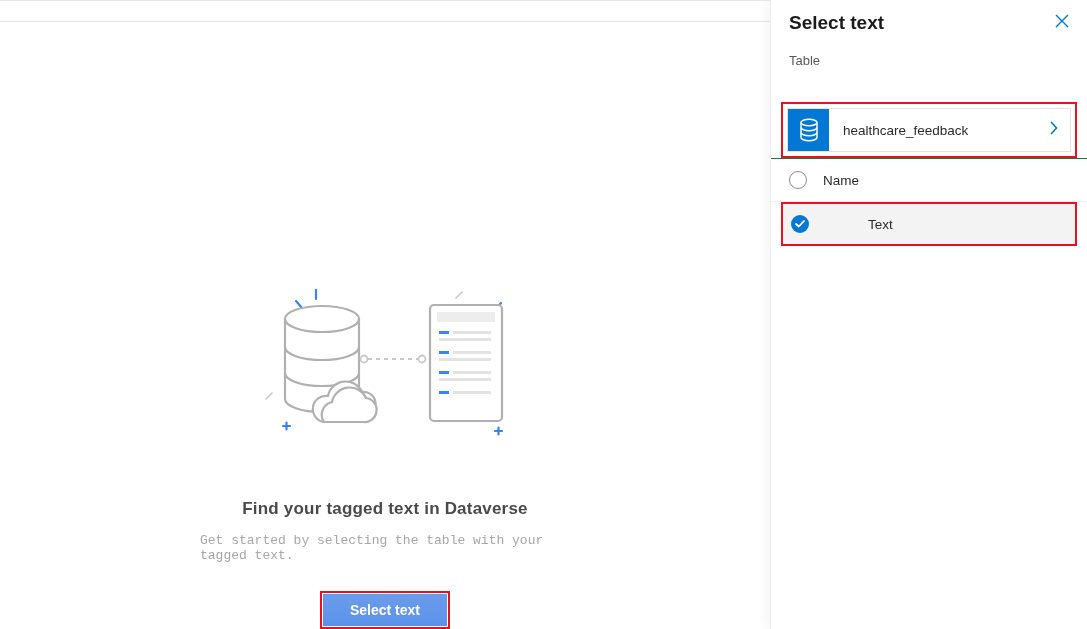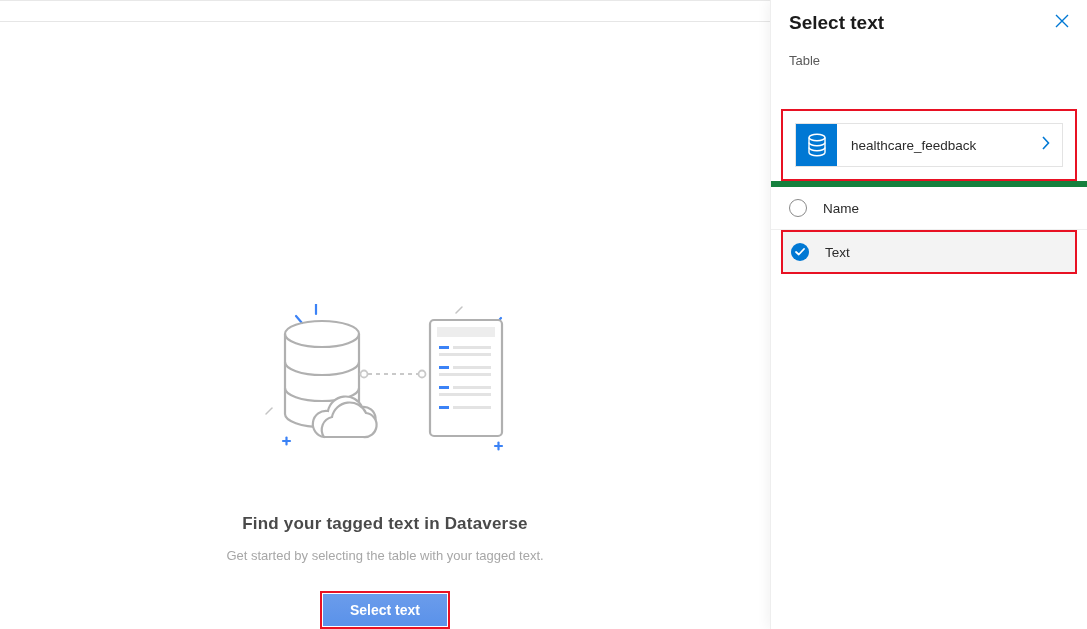--- a/index.html
+++ b/index.html
@@ -58,20 +58,21 @@
       font-size: 17px;
       color: #4a4a4a;
       font-weight: 600;
       margin-top: 50px;
       letter-spacing: 0.2px;
     }
     .find-subtitle {
       font-size: 13px;
       color: #a7a7a7;
       margin-top: 14px;
+      font-family: Liberation Mono, monospace;
     }
     .select-text-button-wrap {
       margin-top: 28px;
       border: 2px solid #e81123;
       padding: 1px;
     }
     .select-text-button {
       background: #4f8ff0;
       background: linear-gradient(#6b9ceb, #5a92ea);
       color: #ffffff;
@@ -108,23 +109,23 @@
       cursor: pointer;
       padding: 4px;
       line-height: 1;
     }
     .section-label {
       font-size: 13px;
       color: #5a5a5a;
       padding: 4px 18px 26px 18px;
     }
     .table-row-wrap {
-      margin: 15px 10px 0 10px;
+      margin: 8px 10px 0 10px;
       border: 2px solid #e81123;
-      padding: 12px;
+      padding: 4px;
     }
     .table-row {
       display: flex;
       align-items: center;
       height: 44px;
       background: #ffffff;
       border: 1px solid #e3e3e3;
       cursor: pointer;
     }
     .table-icon-box {
@@ -153,30 +154,31 @@
       padding: 26px 18px 4px 18px;
     }
     .column-item {
       display: flex;
       align-items: center;
       padding: 12px 18px;
       border-bottom: 1px solid #efefef;
       cursor: pointer;
     }
     .column-item.first {
-      border-top: 6px solid #15803d;
+      border-top: 1px solid #15803d;
     }
     .column-item-selected-wrap {
       margin: 0 10px;
       border: 2px solid #e81123;
       background: #f3f3f3;
     }
     .column-item-selected-wrap .column-item {
       border-bottom: none;
       padding: 11px 8px;
+      gap: 43px;
     }
     .radio-outline {
       width: 18px;
       height: 18px;
       border: 1.5px solid #8a8a8a;
       border-radius: 50%;
       margin-right: 16px;
       flex-shrink: 0;
     }
     .radio-checked {

